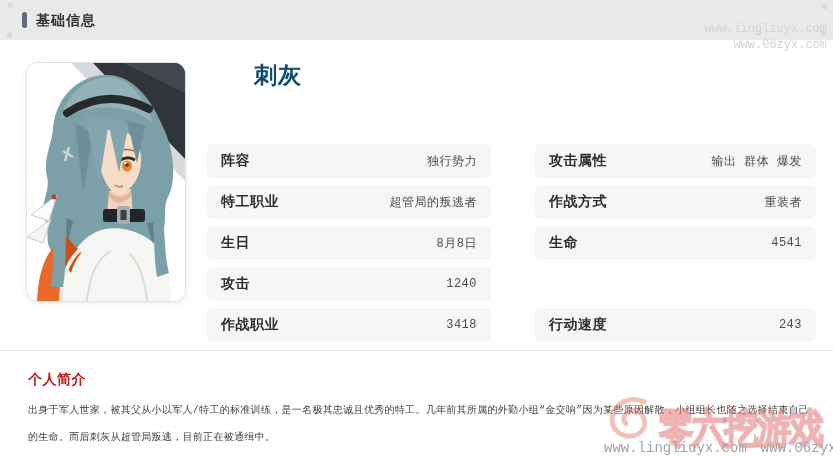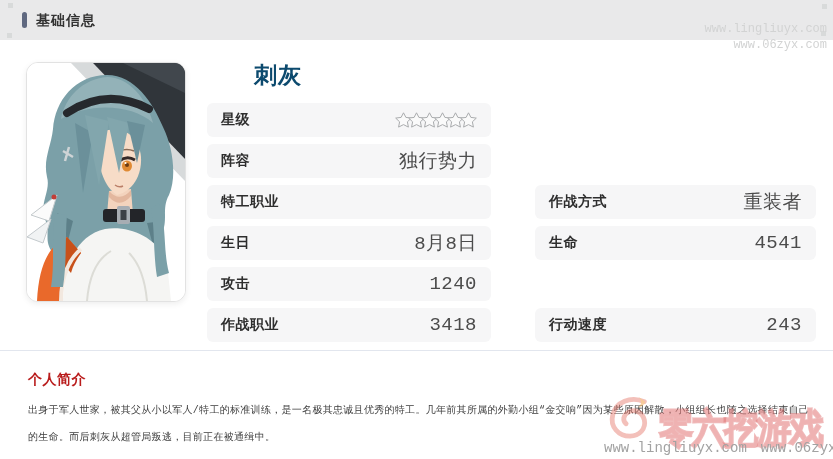--- a/index.html
+++ b/index.html
@@ -19,21 +19,21 @@
   .portrait-card{position:absolute;left:26px;top:62px;width:158px;height:238px;border:1px solid #e2e2e2;
     border-radius:12px;overflow:hidden;background:#fff;box-shadow:0 2px 6px rgba(0,0,0,.07);}
   .portrait-card svg{display:block;}
 
   .char-name{position:absolute;left:222px;top:60px;font-size:23px;font-weight:bold;color:#0c4a6e;letter-spacing:1px;margin-left:32px;}
 
   
   .row{position:absolute;height:34px;background:#f6f6f7;border-radius:6px;display:flex;align-items:center;
     justify-content:space-between;padding:0 14px;box-sizing:border-box;}
   .row .lab{font-size:14px;font-weight:bold;color:#2e2e2e;letter-spacing:.5px;}
-  .row .val{font-size:19px;color:#4c4c4c;letter-spacing:.5px;}
+  .row .val{font-size:12px;color:#4c4c4c;letter-spacing:.5px;}
   .lcol{left:207px;width:284px;}
   .rcol{left:535px;width:281px;}
   .y0{top:103px}.y1{top:144px}.y2{top:185px}.y3{top:226px}.y4{top:267px}.y5{top:308px}
 
   .stars{display:flex;align-items:center;}
   .star{width:17px;height:17px;margin-left:-4px;}
   .diamond-icon{width:27px;height:27px;}
 
   .divider{position:absolute;left:0;top:350px;width:833px;height:1px;background:#e2e6ee;}
 
@@ -116,63 +116,45 @@
       <path d="M40,50 Q80,24 122,46" stroke="#26292d" stroke-width="8" fill="none" stroke-linecap="round"></path>
       <path d="M36,88 l10,6 M42,84 l-4,14" stroke="#cfd4d6" stroke-width="2.5"></path>
 
       <path d="M28,150 C24,176 28,200 24,224 L36,224 C40,198 38,172 40,152 Z" fill="#7ba0a8"></path>
       <path d="M132,140 C140,164 136,188 142,210 L130,214 C126,190 128,164 124,146 Z" fill="#7ba0a8"></path>
     </svg>
   </div>
 
   <div class="char-name">刺灰</div>
 
-  <div class="row lcol y0">
-    <span class="lab">星级</span>
-    <span class="stars">
-      <svg class="star" viewBox="0 0 17 17">
-          <polygon points="8.5,0.8 10.9,5.4 16.3,6.1 12.4,9.8 13.4,15.1 8.5,12.6 3.6,15.1 4.6,9.8 0.7,6.1 6.1,5.4" fill="#fafafa" stroke="#a9abad" stroke-width="1"></polygon>
-        </svg>
-      <svg class="star" viewBox="0 0 17 17">
-          <polygon points="8.5,0.8 10.9,5.4 16.3,6.1 12.4,9.8 13.4,15.1 8.5,12.6 3.6,15.1 4.6,9.8 0.7,6.1 6.1,5.4" fill="#fafafa" stroke="#a9abad" stroke-width="1"></polygon>
-        </svg>
-      <svg class="star" viewBox="0 0 17 17">
-          <polygon points="8.5,0.8 10.9,5.4 16.3,6.1 12.4,9.8 13.4,15.1 8.5,12.6 3.6,15.1 4.6,9.8 0.7,6.1 6.1,5.4" fill="#fafafa" stroke="#a9abad" stroke-width="1"></polygon>
-        </svg>
-      <svg class="star" viewBox="0 0 17 17">
-          <polygon points="8.5,0.8 10.9,5.4 16.3,6.1 12.4,9.8 13.4,15.1 8.5,12.6 3.6,15.1 4.6,9.8 0.7,6.1 6.1,5.4" fill="#fafafa" stroke="#a9abad" stroke-width="1"></polygon>
-        </svg>
-      <svg class="star" viewBox="0 0 17 17">
-          <polygon points="8.5,0.8 10.9,5.4 16.3,6.1 12.4,9.8 13.4,15.1 8.5,12.6 3.6,15.1 4.6,9.8 0.7,6.1 6.1,5.4" fill="#fafafa" stroke="#a9abad" stroke-width="1"></polygon>
-        </svg>
-      <svg class="star" viewBox="0 0 17 17">
-          <polygon points="8.5,0.8 10.9,5.4 16.3,6.1 12.4,9.8 13.4,15.1 8.5,12.6 3.6,15.1 4.6,9.8 0.7,6.1 6.1,5.4" fill="#fafafa" stroke="#a9abad" stroke-width="1"></polygon>
-        </svg>
-    </span>
-  </div>
   <div class="row lcol y1">
     <span class="lab">阵容</span>
     <span class="val">独行势力</span>
   </div>
   <div class="row lcol y2">
     <span class="lab">特工职业</span>
+    <span class="val">超管局的叛逃者</span>
   </div>
   <div class="row lcol y3">
     <span class="lab">生日</span>
     <span class="val">8月8日</span>
   </div>
   <div class="row lcol y4">
     <span class="lab">攻击</span>
     <span class="val">1240</span>
   </div>
   <div class="row lcol y5">
     <span class="lab">作战职业</span>
     <span class="val">3418</span>
   </div>
 
+  <div class="row rcol y1">
+    <span class="lab">攻击属性</span>
+    <span class="val">输出 群体 爆发</span>
+  </div>
   <div class="row rcol y2">
     <span class="lab">作战方式</span>
     <span class="val">重装者</span>
   </div>
   <div class="row rcol y3">
     <span class="lab">生命</span>
     <span class="val">4541</span>
   </div>
   <div class="row rcol y5">
     <span class="lab">行动速度</span>

